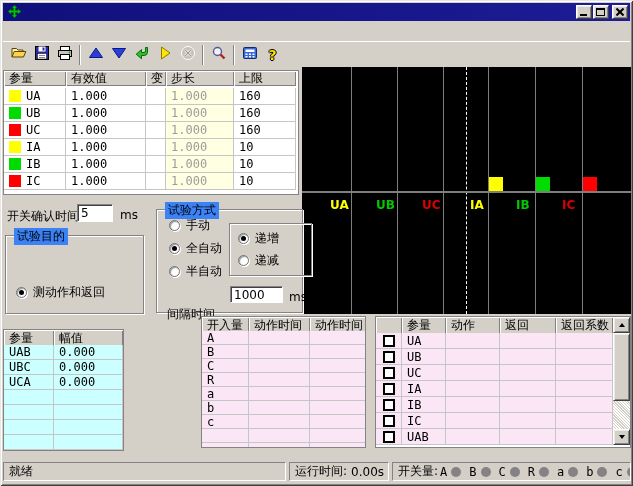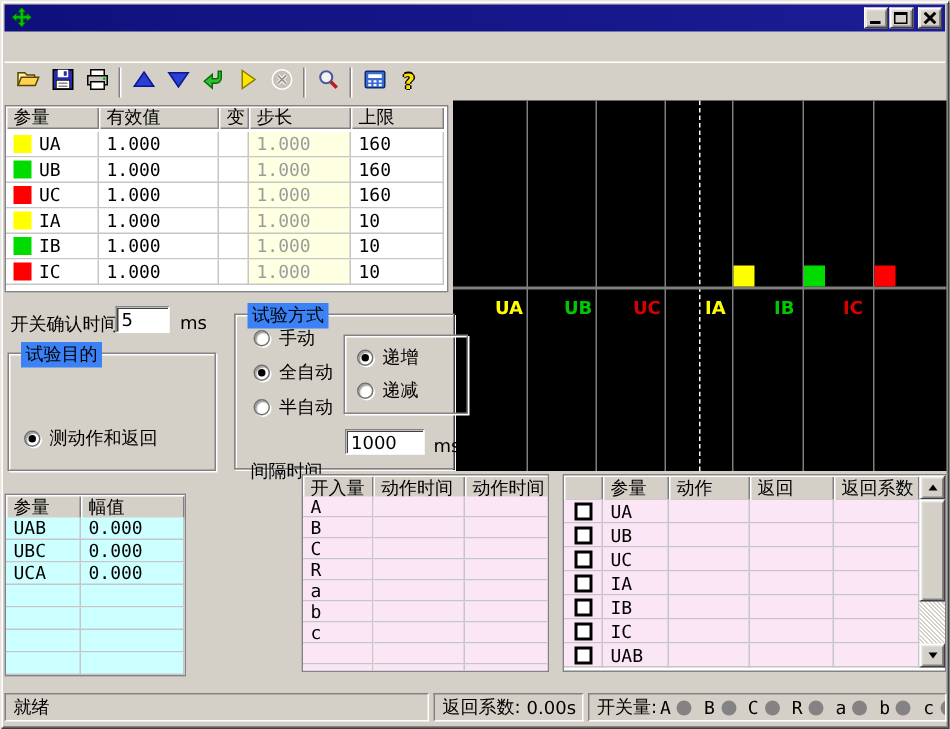--- a/index.html
+++ b/index.html
@@ -438,21 +438,21 @@
     <div class="pc"></div>
       <div class="pc"></div>
       <div class="pc"></div>
   </div>
 
   <div class="statusbar">
     <div class="sp sp1">
         <span>就绪</span>
       </div>
     <div class="sp sp2">
-      <span>返回系数:</span>
+      <span>运行时间:</span>
       <span>0.00s</span>
     </div>
     <div class="sp sp3">
       <span>开关量:</span>
       <span class="mono">A</span>
         <span class="dot"></span>
       <span class="mono">B</span>
         <span class="dot"></span>
       <span class="mono">C</span>
         <span class="dot"></span>

